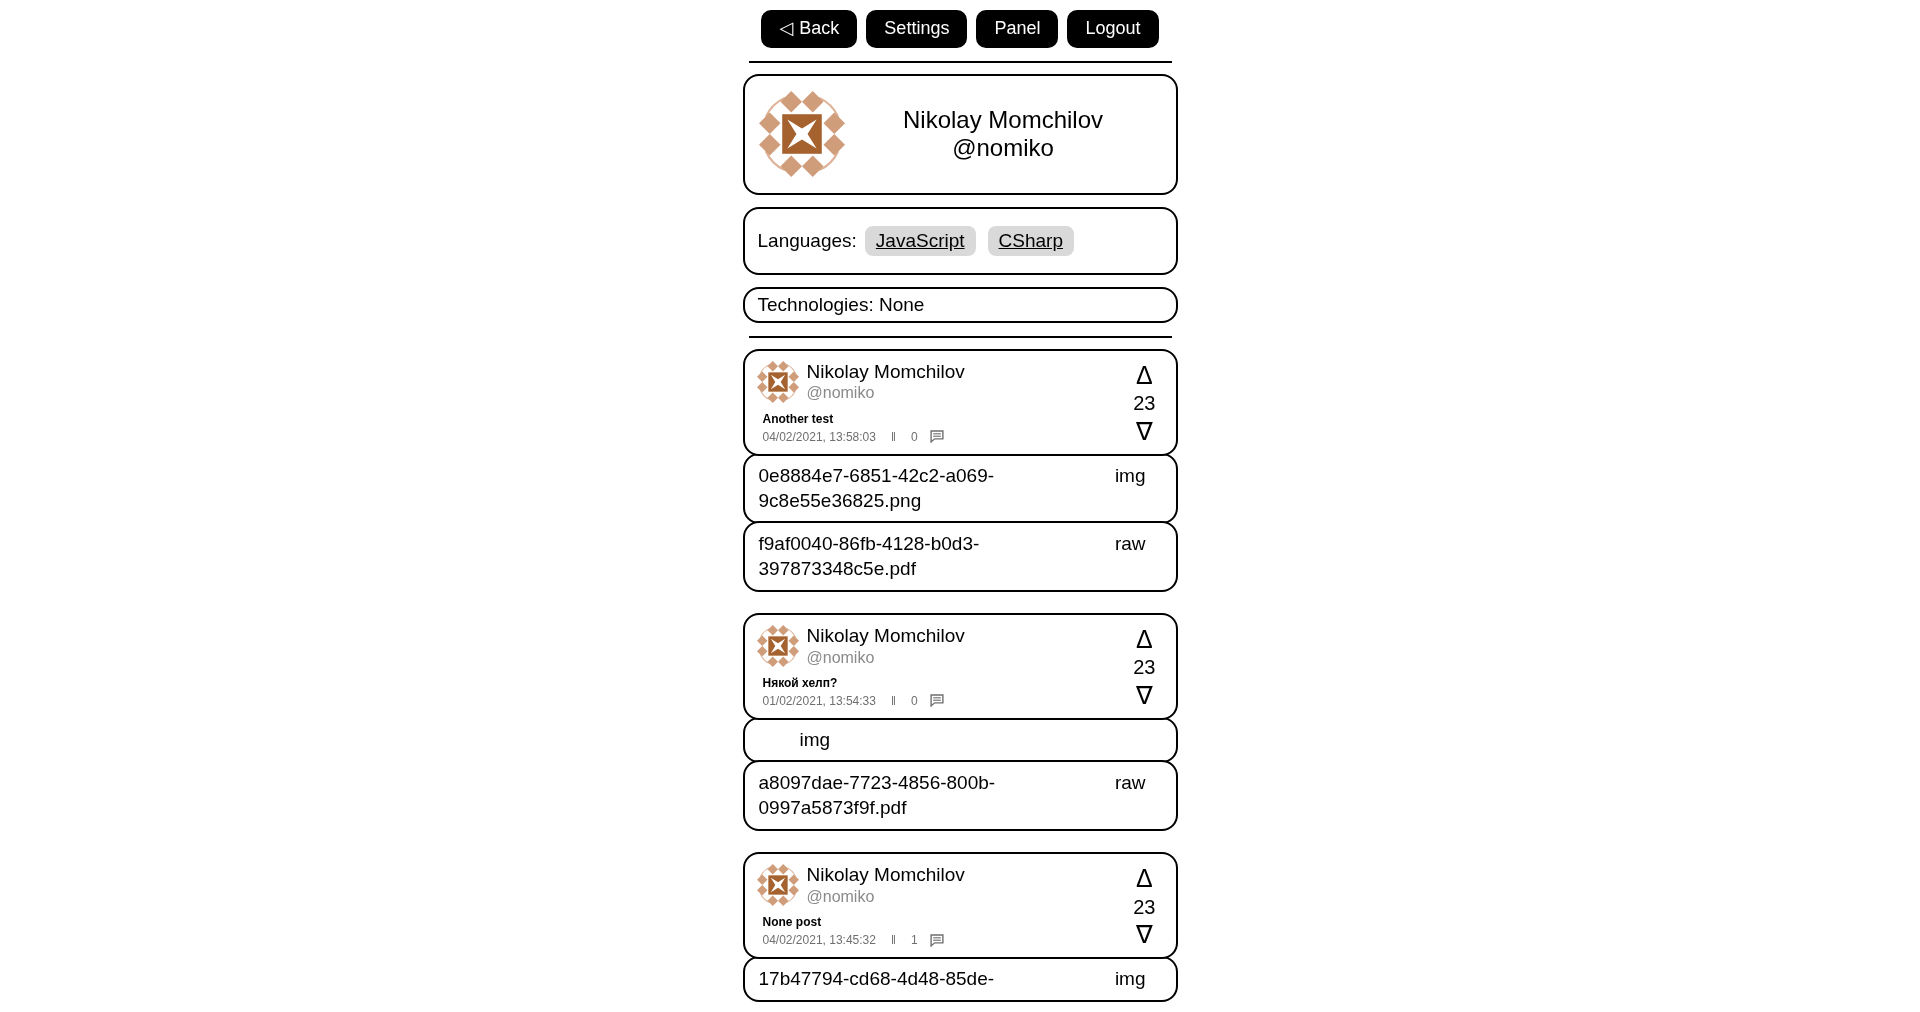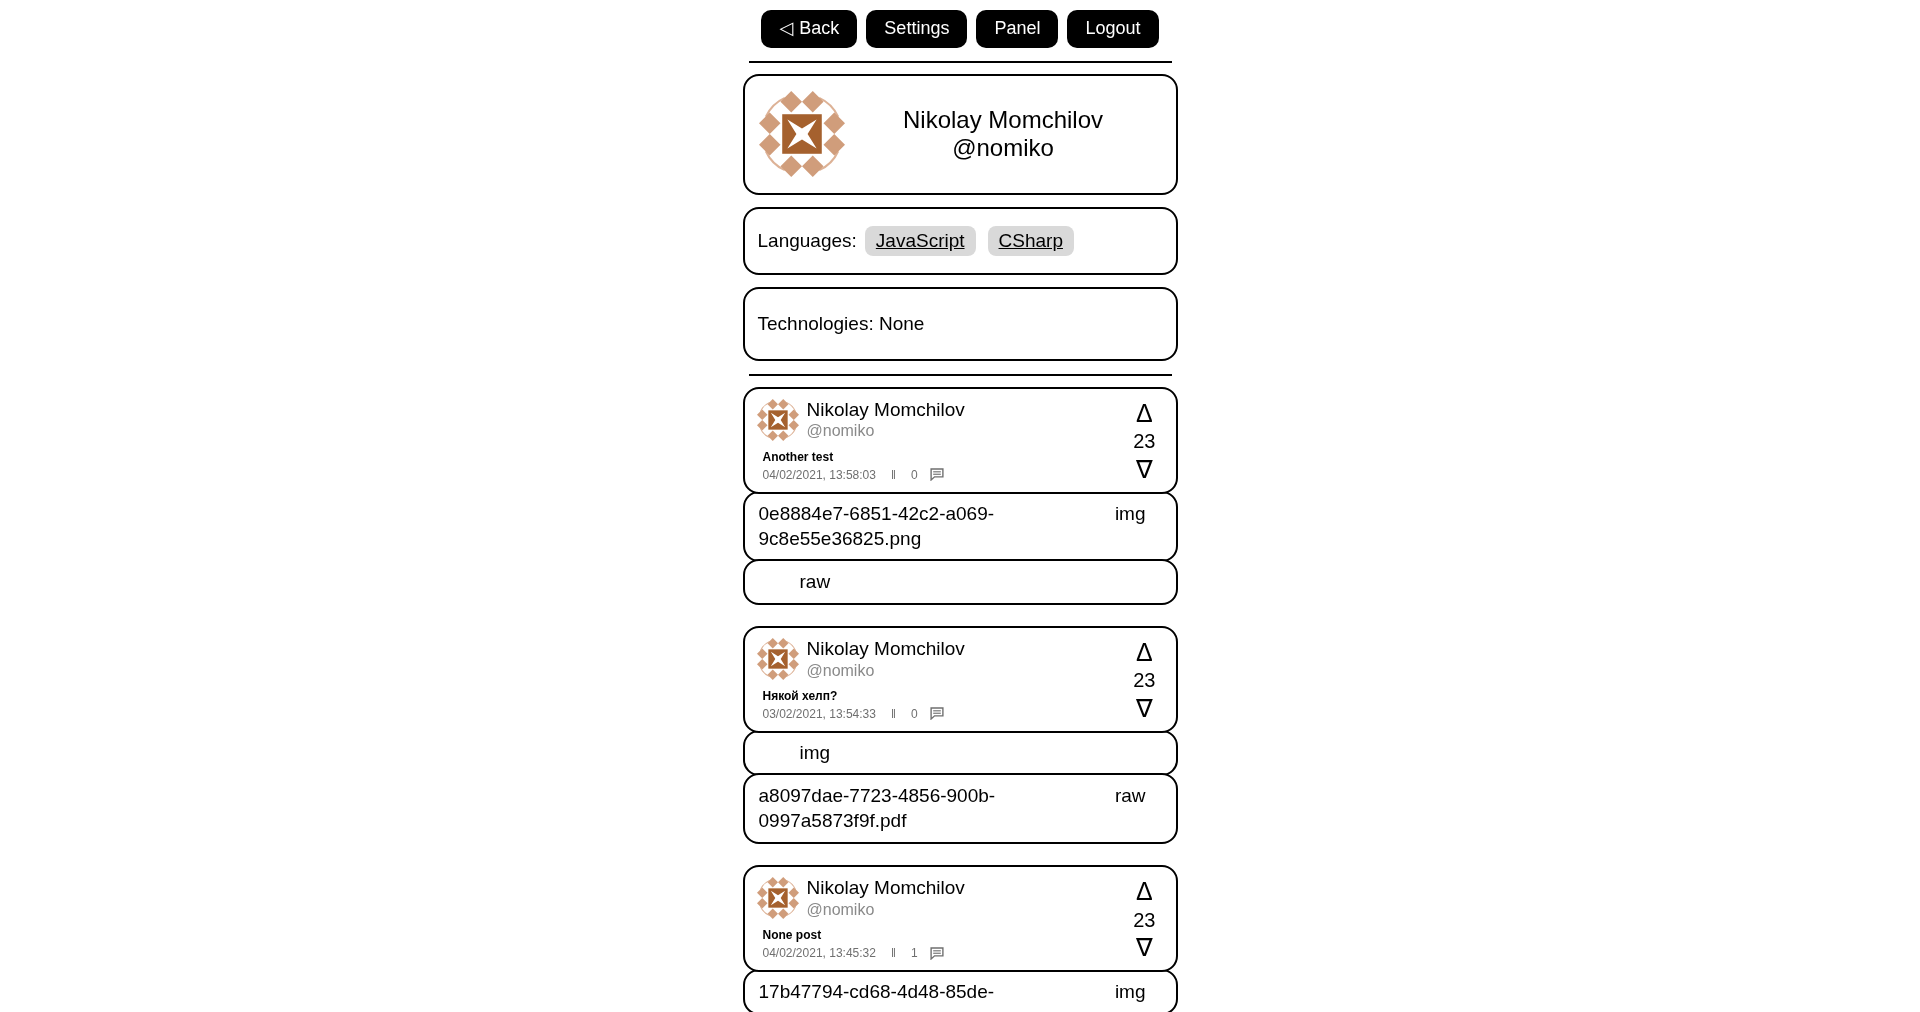--- a/index.html
+++ b/index.html
@@ -24,21 +24,21 @@
 
   .box{border:2px solid var(--border); border-radius:16px; background:#fff;}
 
   
   .profile{display:flex; align-items:center; padding:16px 14px; height:121px; margin:0 1px;}
   .avatar-lg{width:86px; height:86px; flex:0 0 auto;}
   .profile-names{flex:1; text-align:center; font-size:24px; line-height:1.17;}
 
   .info-row{margin:12px 1px 0 1px; padding:17px 13px; font-size:19px;
     display:flex; align-items:center; gap:8px;}
-  .info-row.tech{padding:24px 13px;}
+  .info-row.tech{padding:5px 13px;}
   .pill{background:var(--pill-bg); border-radius:8px; padding:4px 11px; font-size:19px;}
   .pill-list{display:flex; gap:12px;text-decoration:underline;}
 
   
   .feed{margin:0 1px;}
   .post{margin-bottom:21px;}
   .pbox{border:2px solid var(--border); border-radius:16px; background:#fff;}
   .phead{display:flex; justify-content:space-between; padding:10px 14px 8px 12px; position:relative; z-index:3;}
   .prow{display:flex; gap:8px; align-items:center;}
   .avatar-sm{width:42px; height:42px; flex:0 0 auto;}
@@ -168,60 +168,61 @@
         <button class="vote-btn">∇</button>
       </div>
     </div>
     <div>
   <div class="pbox att">
     <span class="fname">0e8884e7-6851-42c2-a069-9c8e55e36825.png</span>
     <span class="ftype">img</span>
   </div>
 
   <div class="pbox att">
+    <span class="fname">f9af0040-86fb-4128-b0d3-397873348c5e.pdf</span>
     <span class="ftype">raw</span>
   </div>
 </div>
   </article>
 
   <article class="post">
     <div class="pbox phead">
       <div>
         <div class="prow">
           <svg class="avatar-sm" viewBox="0 0 100 100">
                 <use href="#identicon"></use>
               </svg>
           <div>
             <div class="pname">Nikolay Momchilov</div>
             <div class="phandle">@nomiko</div>
           </div>
         </div>
         <div class="ptitle">Някой хелп?</div>
         <div class="pmeta">
-          <span>03/02/2021, 13:54:33</span>
+          <span>01/02/2021, 13:54:33</span>
           <span>‖</span>
           <span>0</span>
           <svg class="cicon" width="14" height="13" viewBox="0 0 16 15">
                 <use href="#comment-bubble"></use>
               </svg>
         </div>
       </div>
       <div class="votes">
         <button class="vote-btn">Δ</button>
         <div class="vote-count">23</div>
         <button class="vote-btn">∇</button>
       </div>
     </div>
     <div>
   <div class="pbox att">
     <span class="ftype">img</span>
   </div>
 
   <div class="pbox att">
-    <span class="fname">a8097dae-7723-4856-900b-0997a5873f9f.pdf</span>
+    <span class="fname">a8097dae-7723-4856-800b-0997a5873f9f.pdf</span>
     <span class="ftype">raw</span>
   </div>
 </div>
   </article>
 
   <article class="post">
     <div class="pbox phead">
       <div>
         <div class="prow">
           <svg class="avatar-sm" viewBox="0 0 100 100">

